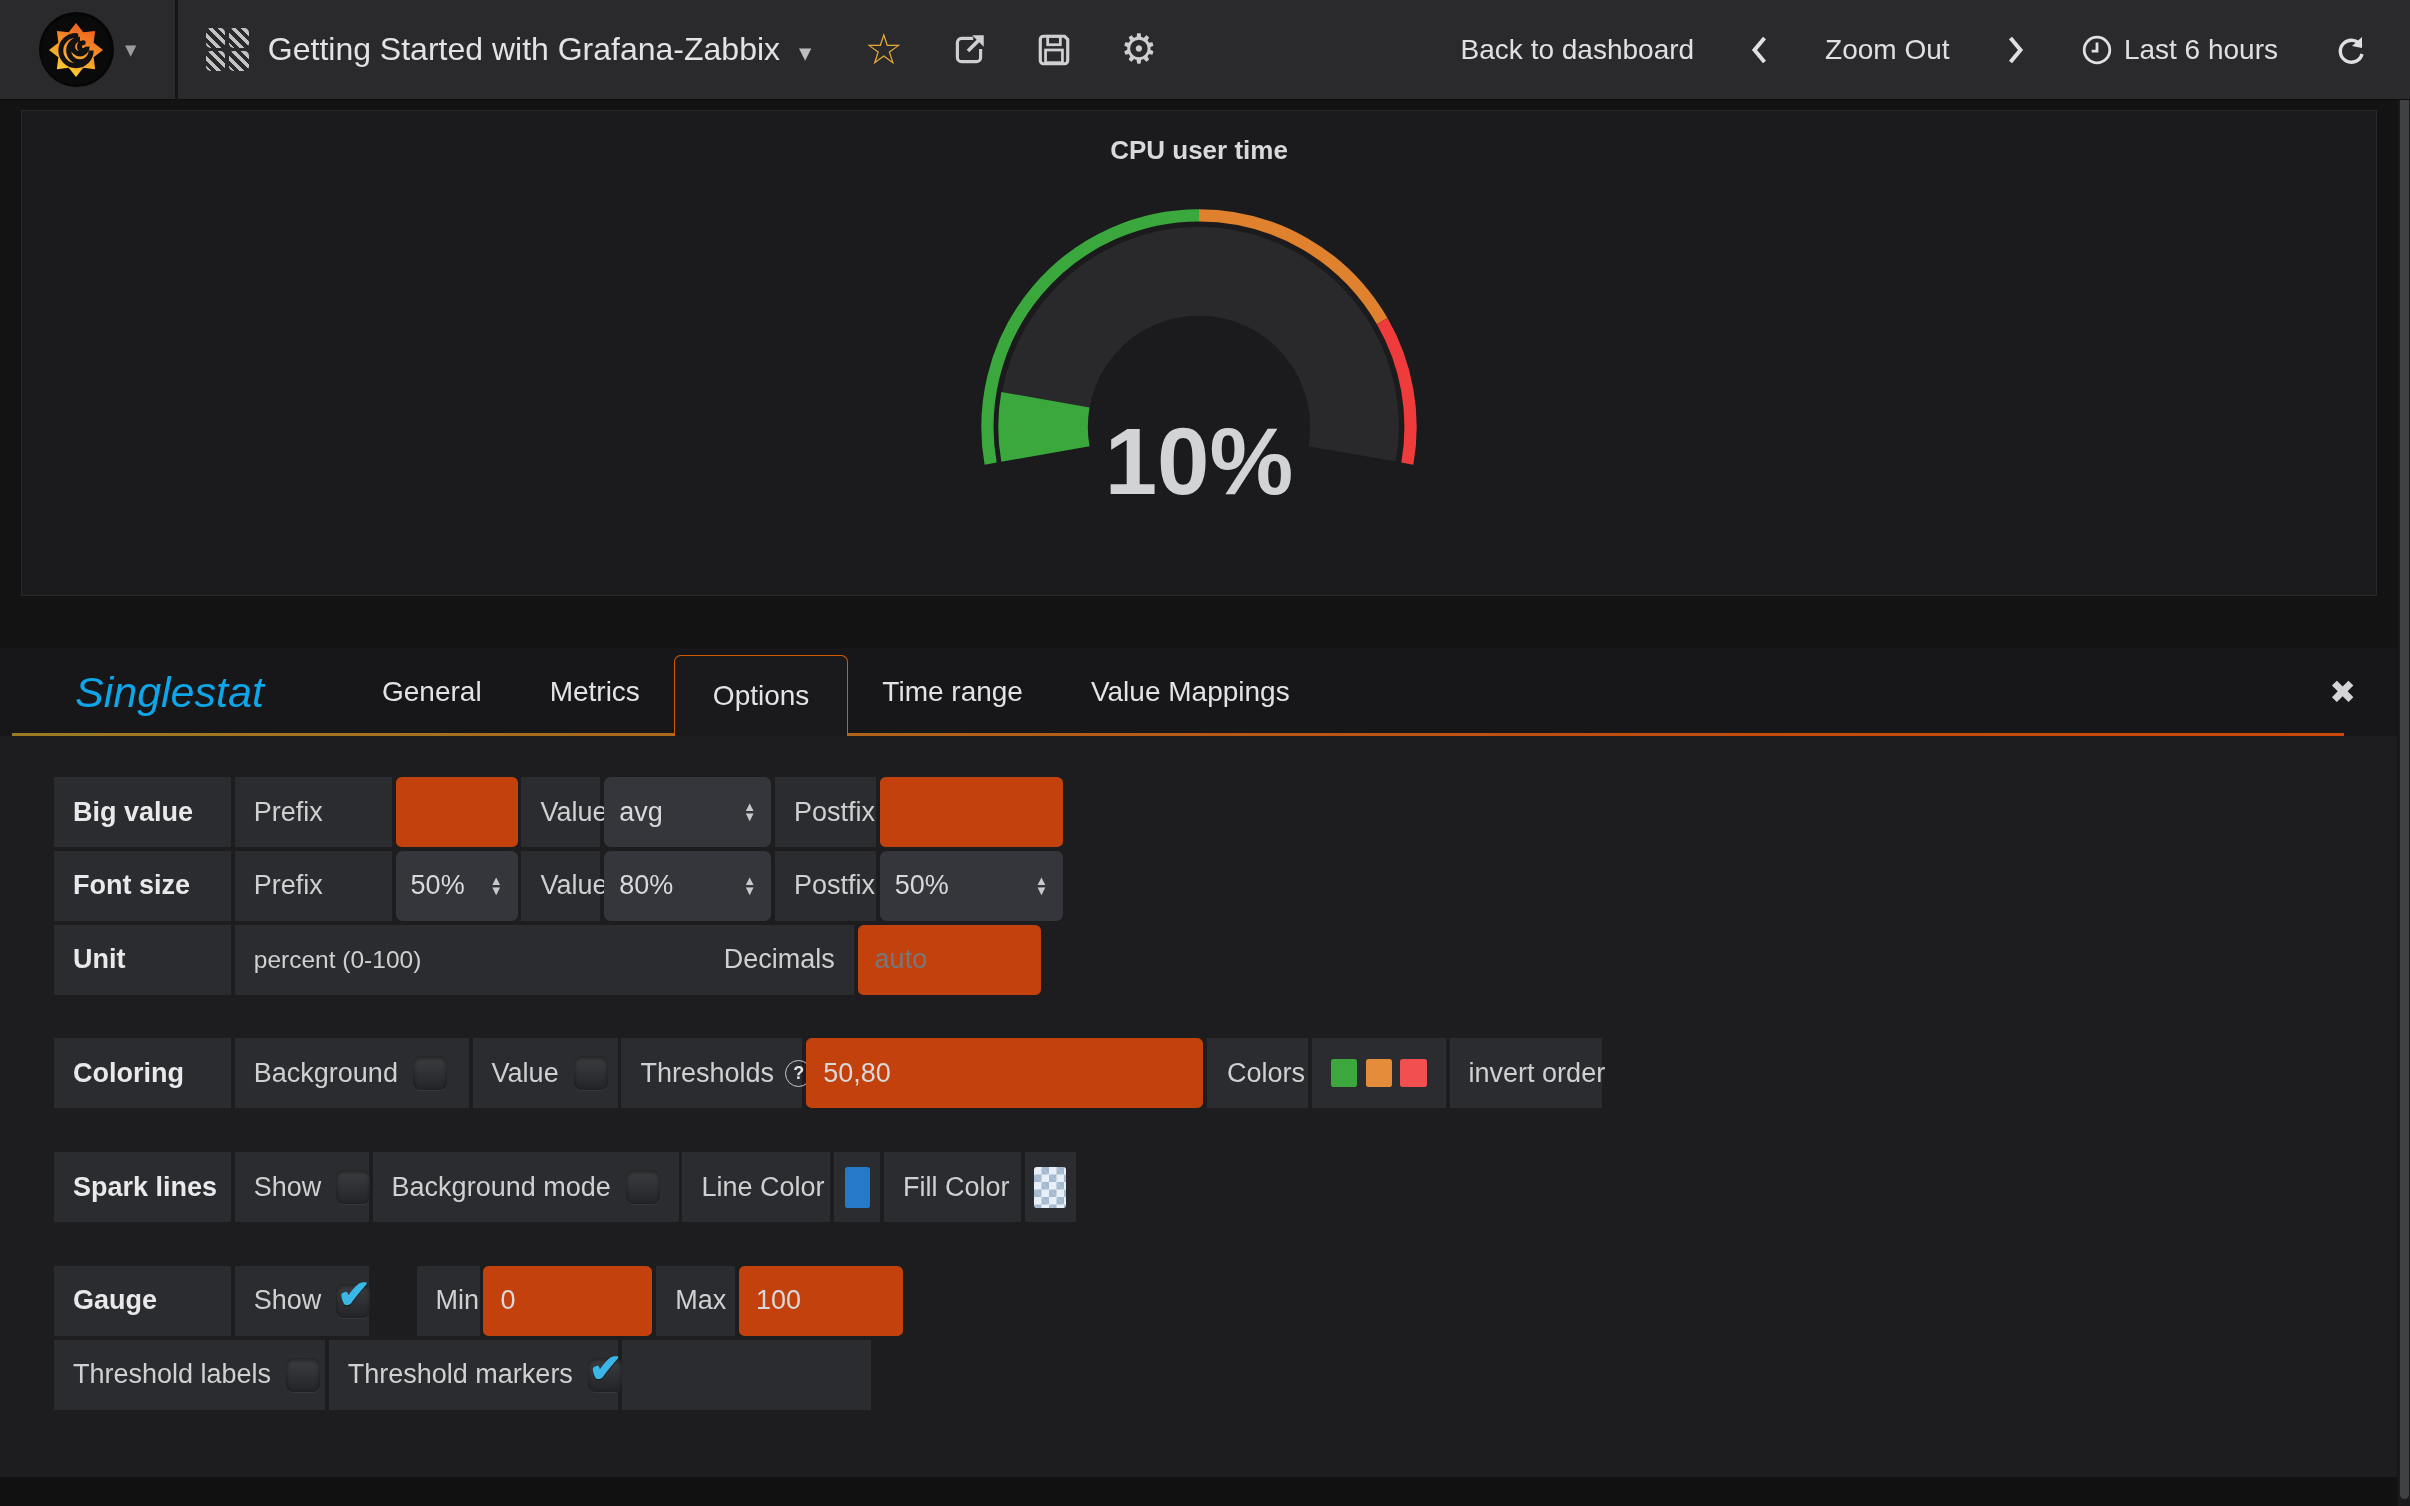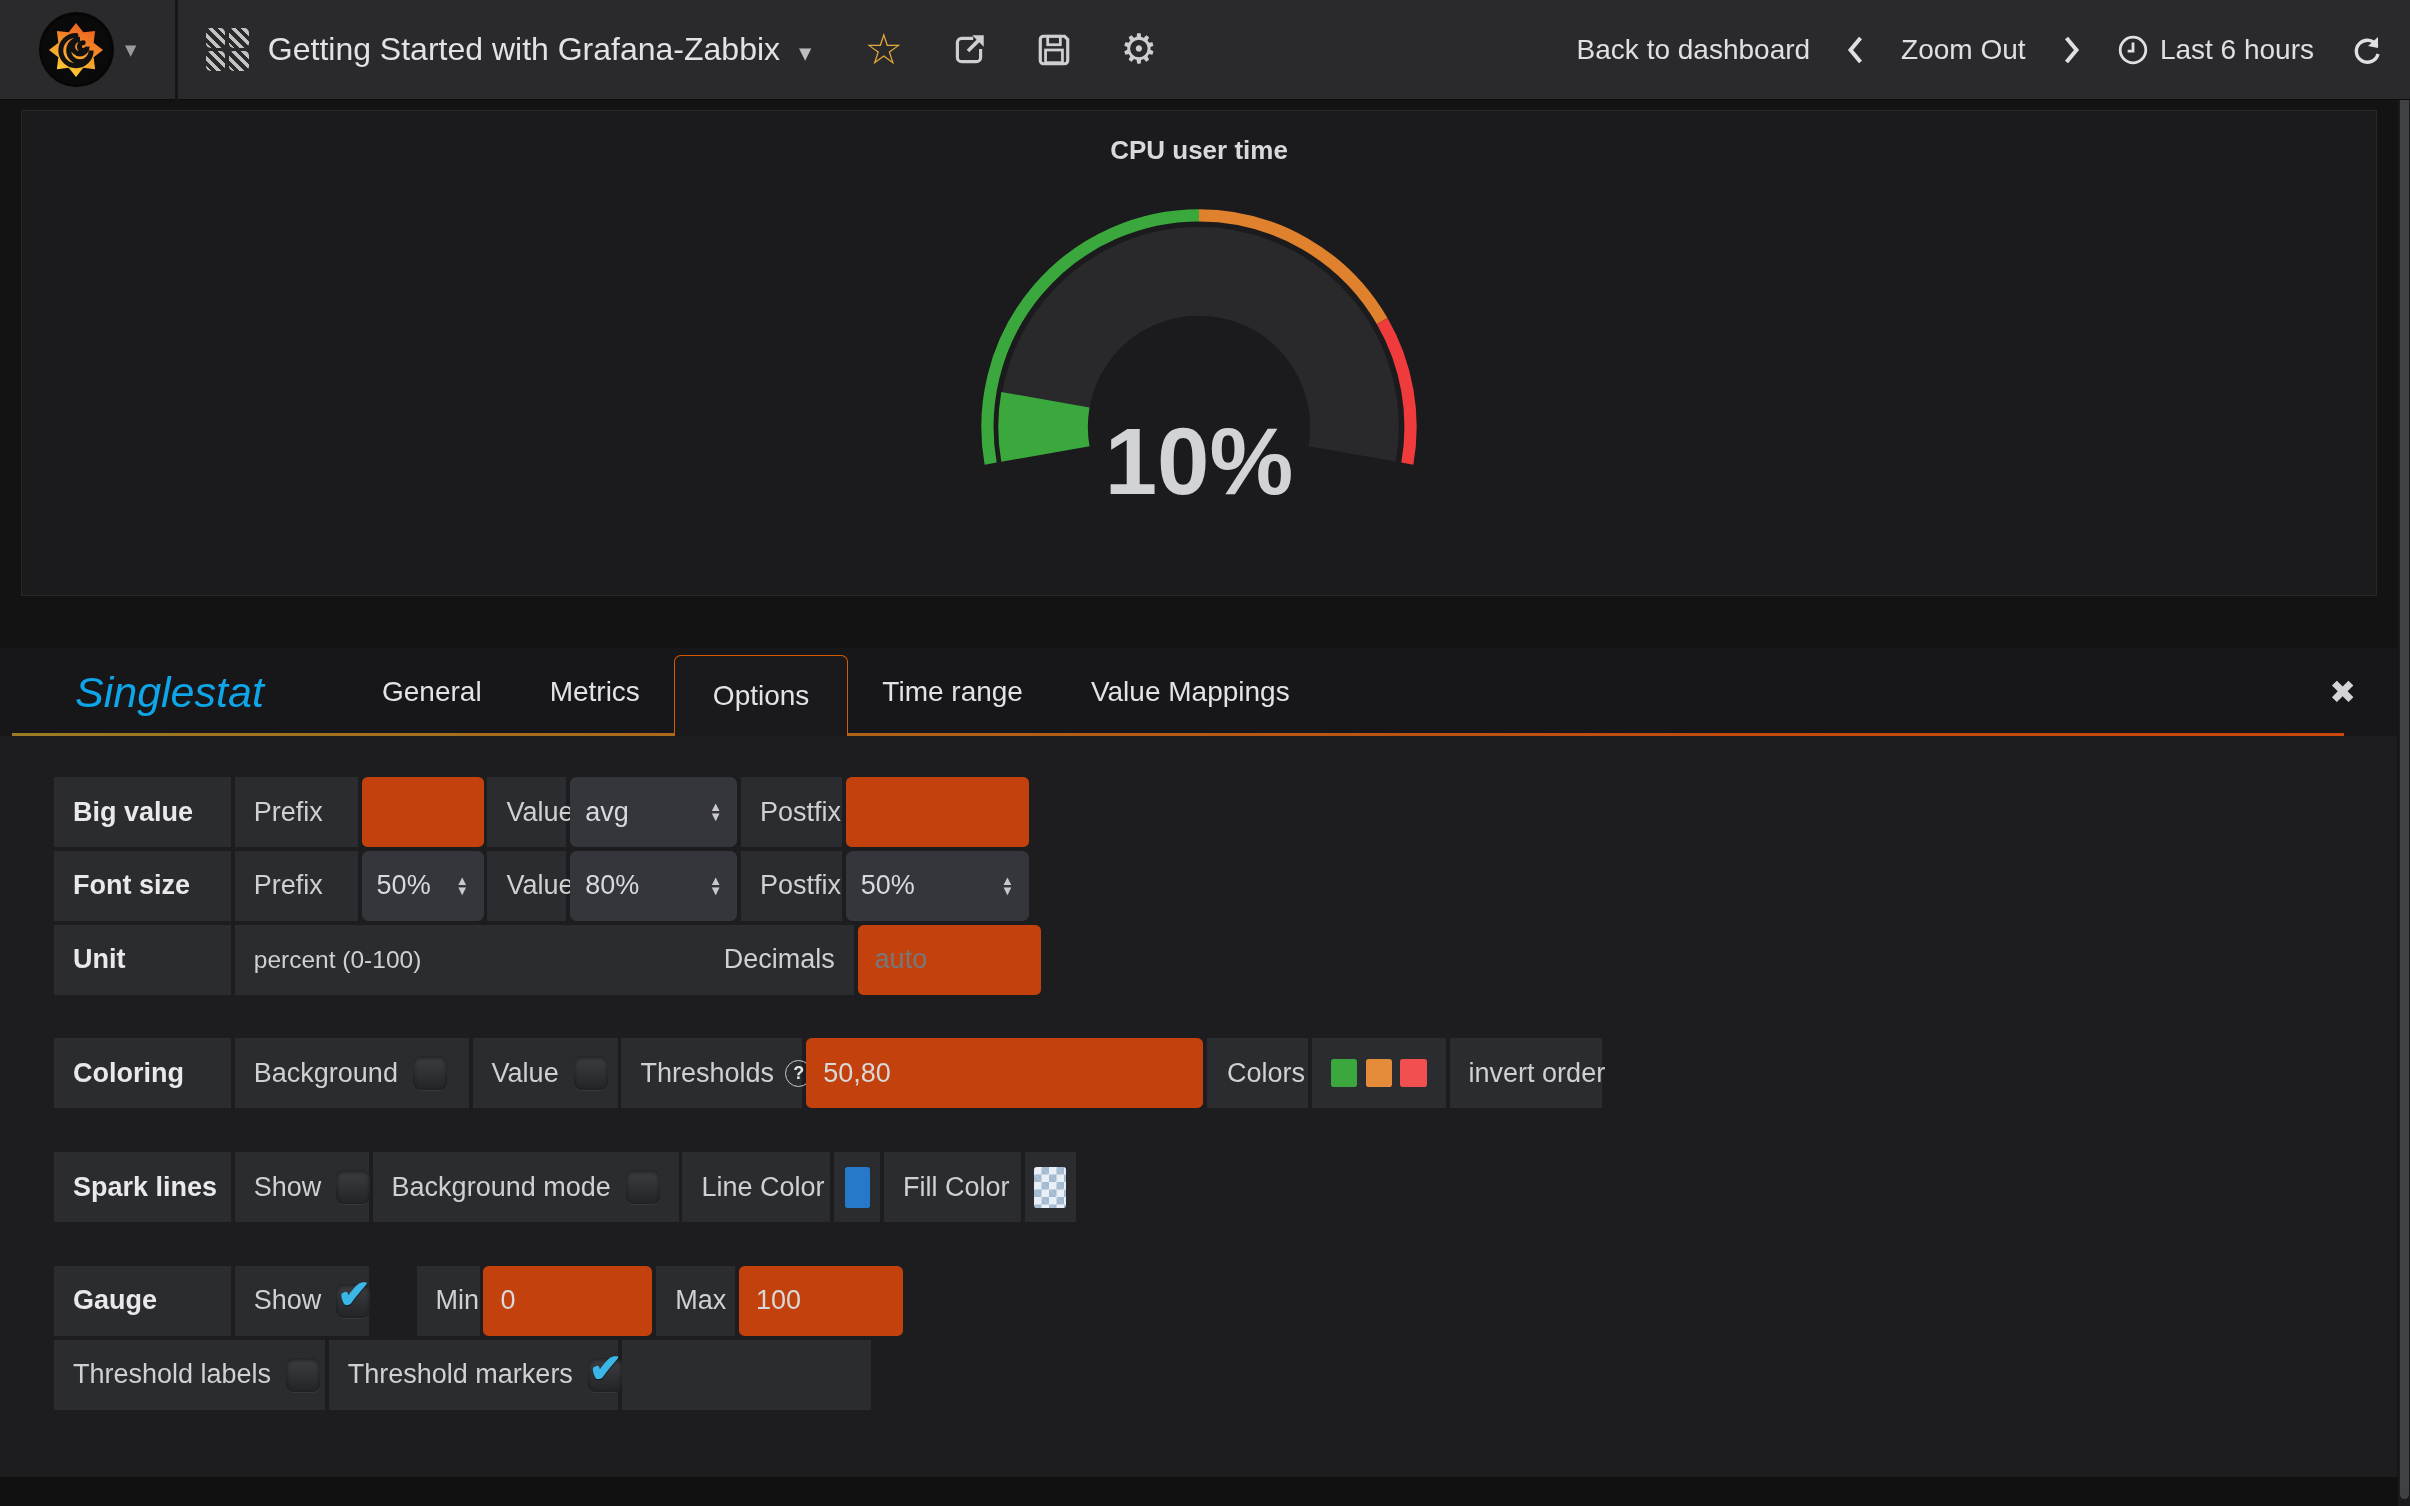--- a/index.html
+++ b/index.html
@@ -25,21 +25,21 @@
   .grid-icon span {
     border-radius:4.7px;
     background:repeating-linear-gradient(45deg, #c2c2c2 0 3.8px, rgba(0,0,0,0) 3.8px 7.5px);
   }
   .dash-title { font-size:32px; color:#e3e3e5; white-space:nowrap; }
   .dash-caret { color:#bdbdbf; font-size:24.5px; margin-top:5.6px; }
   .nav-actions { display:flex; align-items:center; gap:45px; margin-left:24.5px; }
   .nav-icon { width:40px; height:40px; display:flex; align-items:center; justify-content:center; cursor:pointer; }
   .star-glyph { font-size:43px; color:#e8a93c; line-height:1; }
   .gear-glyph { font-size:41px; color:#cfcfd1; line-height:1; }
-  .nav-right { margin-left:auto; display:flex; align-items:center; gap:36px; padding-right:27px; font-size:28px; color:#e0e0e2; }
+  .nav-right { margin-left:auto; display:flex; align-items:center; gap:56px; padding-right:43px; font-size:28px; color:#e0e0e2; }
   .nav-right .nav-text { cursor:pointer; white-space:nowrap; }
   .time-picker { display:flex; align-items:center; gap:11.3px; cursor:pointer; }
 
   
   .dash-area { position:absolute; top:102px; left:0; width:2397px; bottom:0; background:#131314; }
   .panel {
     position:absolute; left:21px; top:7.5px; width:2356px; height:486px;
     background:#1b1b1d; border:0.9px solid #28282a;
     display:flex; flex-direction:column; align-items:center;
   }
@@ -107,21 +107,21 @@
     background-image:
       linear-gradient(45deg,#a4bad0 25%,transparent 25%,transparent 75%,#a4bad0 75%),
       linear-gradient(45deg,#a4bad0 25%,transparent 25%,transparent 75%,#a4bad0 75%);
     background-size:15px 15px; background-position:0 0, 7.5px 7.5px;
   }
   .unit-link { font-size:24.5px; cursor:pointer; }
   .decimals-label { margin-left:auto; font-size:27px; }
 
   
   .w-label { width:177px; }
-  .w-prefix { width:123px; }
+  .w-prefix { width:157px; }
   .w-in1 { width:122px; }
   .w-value { width:79px; }
   .w-sel { width:167px; }
   .w-postfix { width:101px; }
   .w-in2 { width:183px; }
   .w-unitwide { width:619px; }
   .w-bgcell { width:234px; }
   .w-valcell { width:145px; }
   .w-thrcell { width:181px; }
   .w-thrin { width:397px; }

